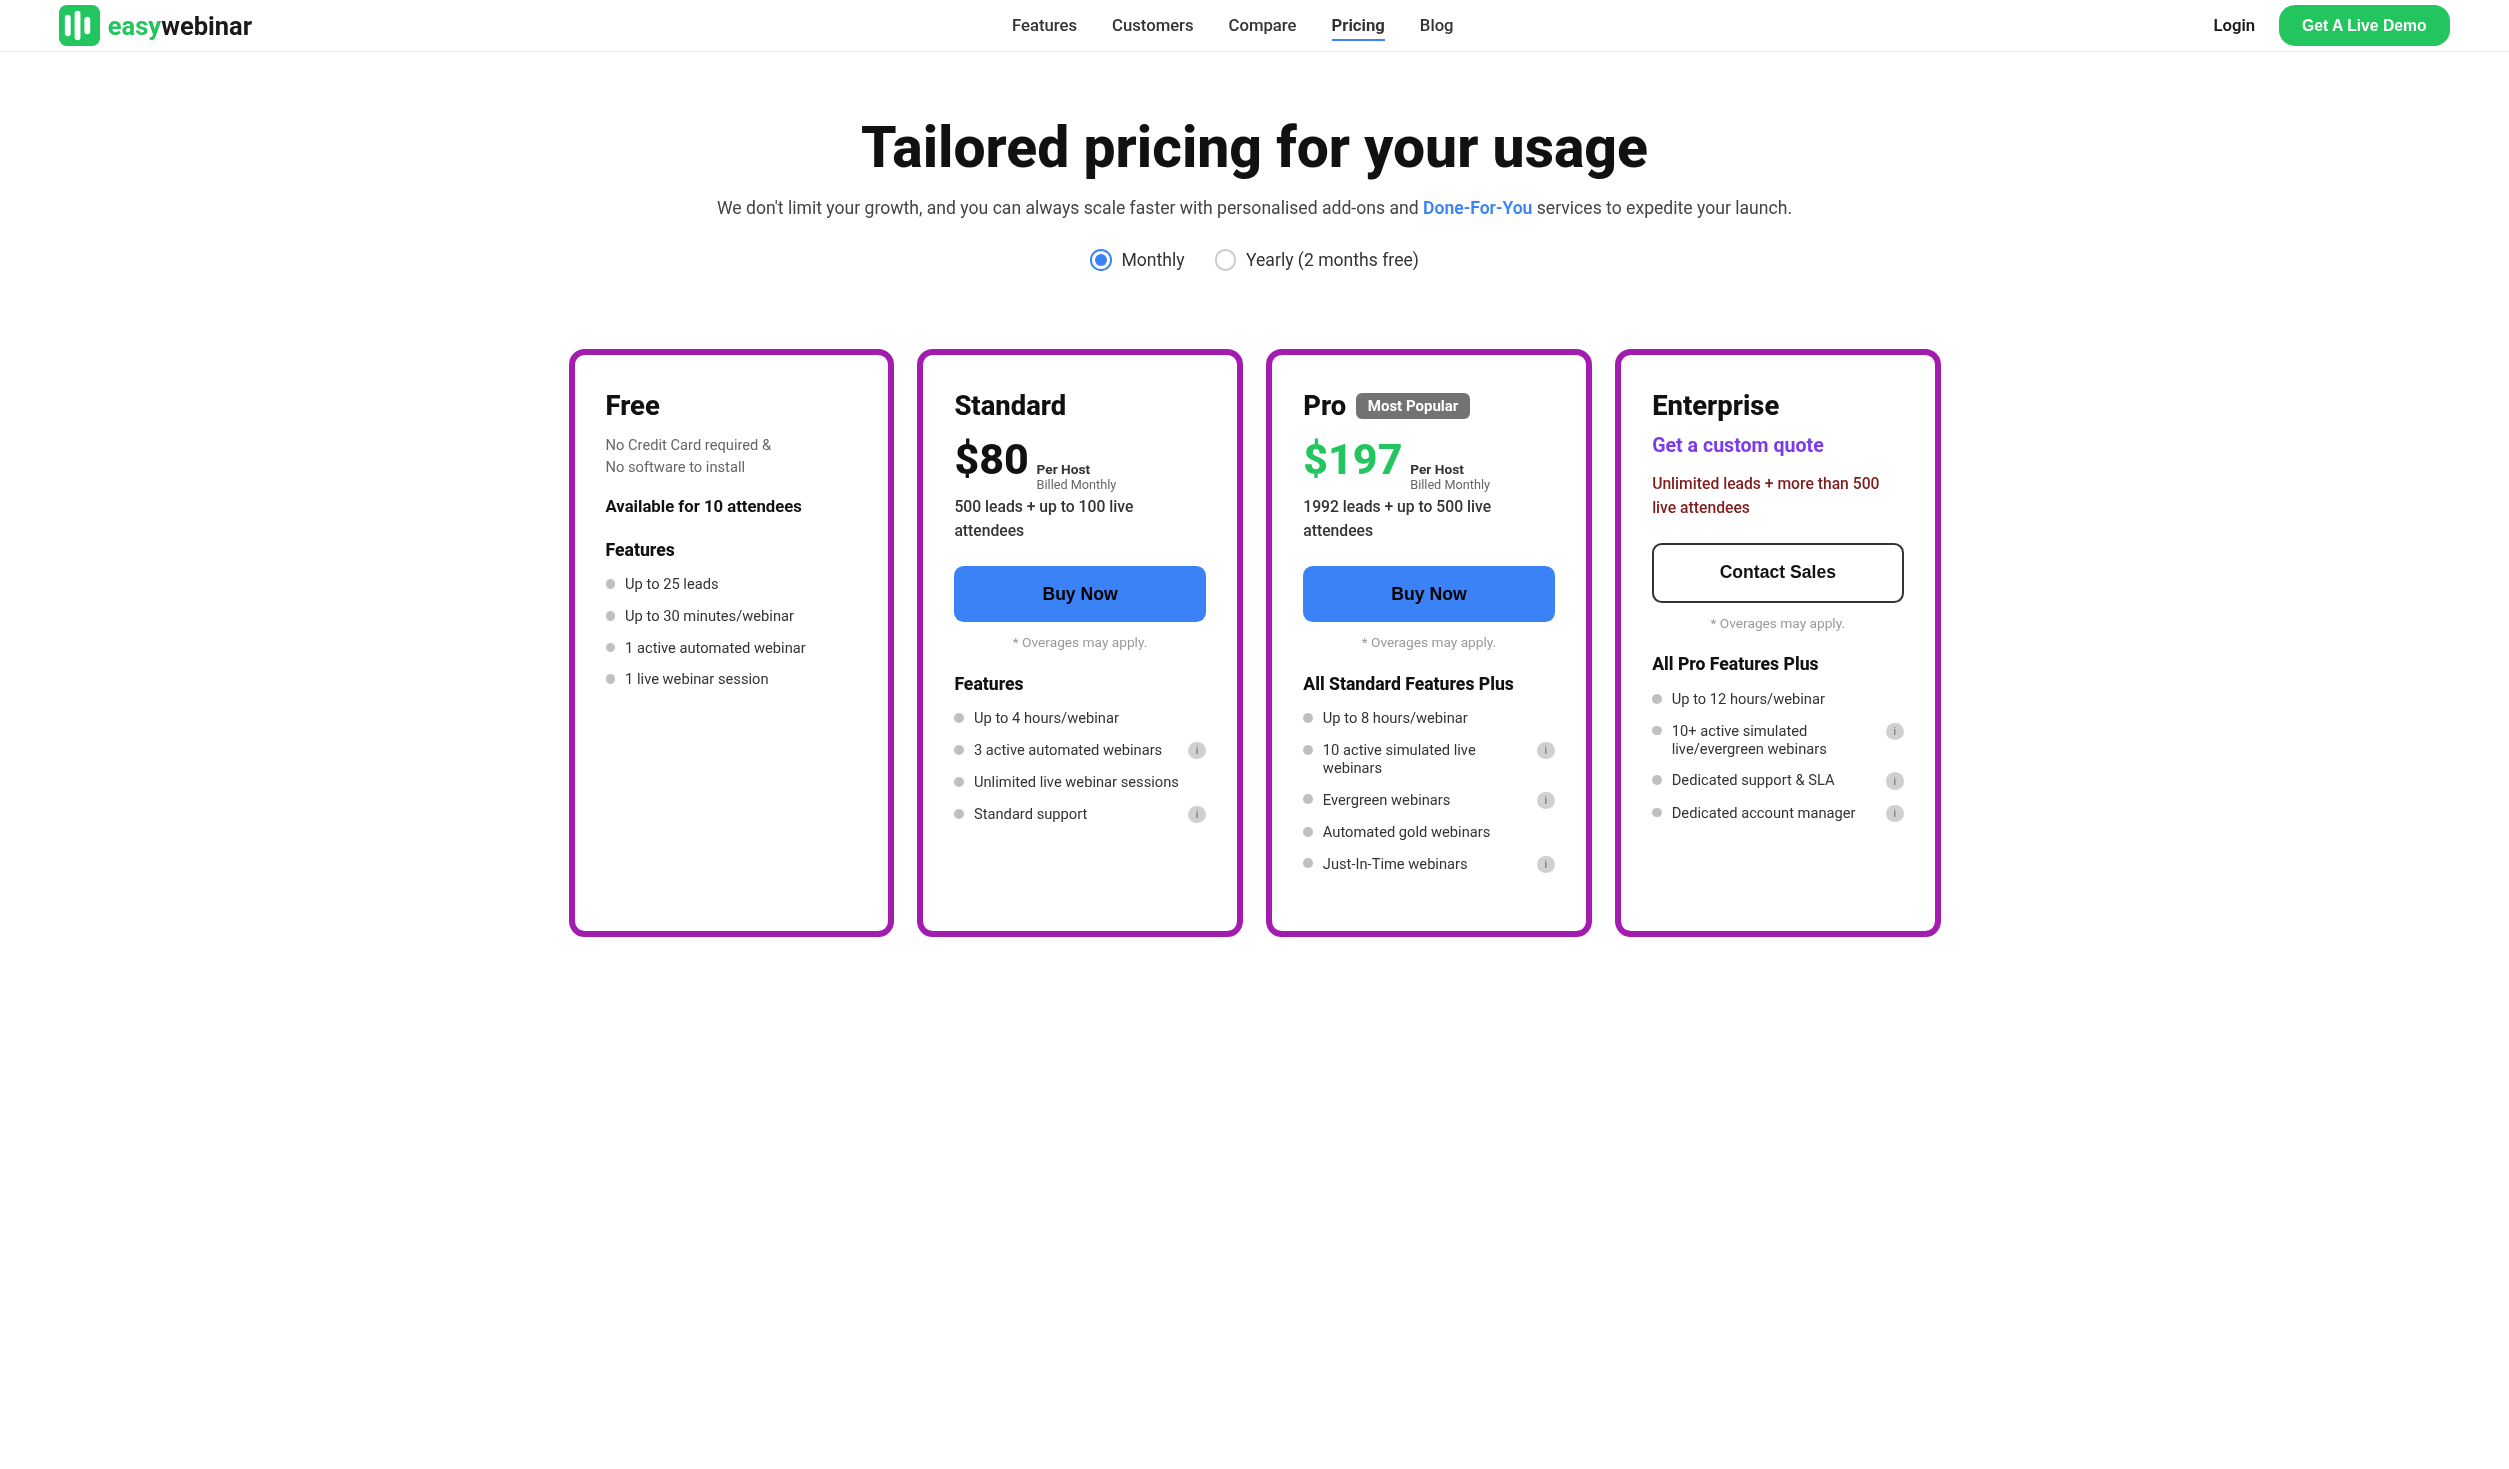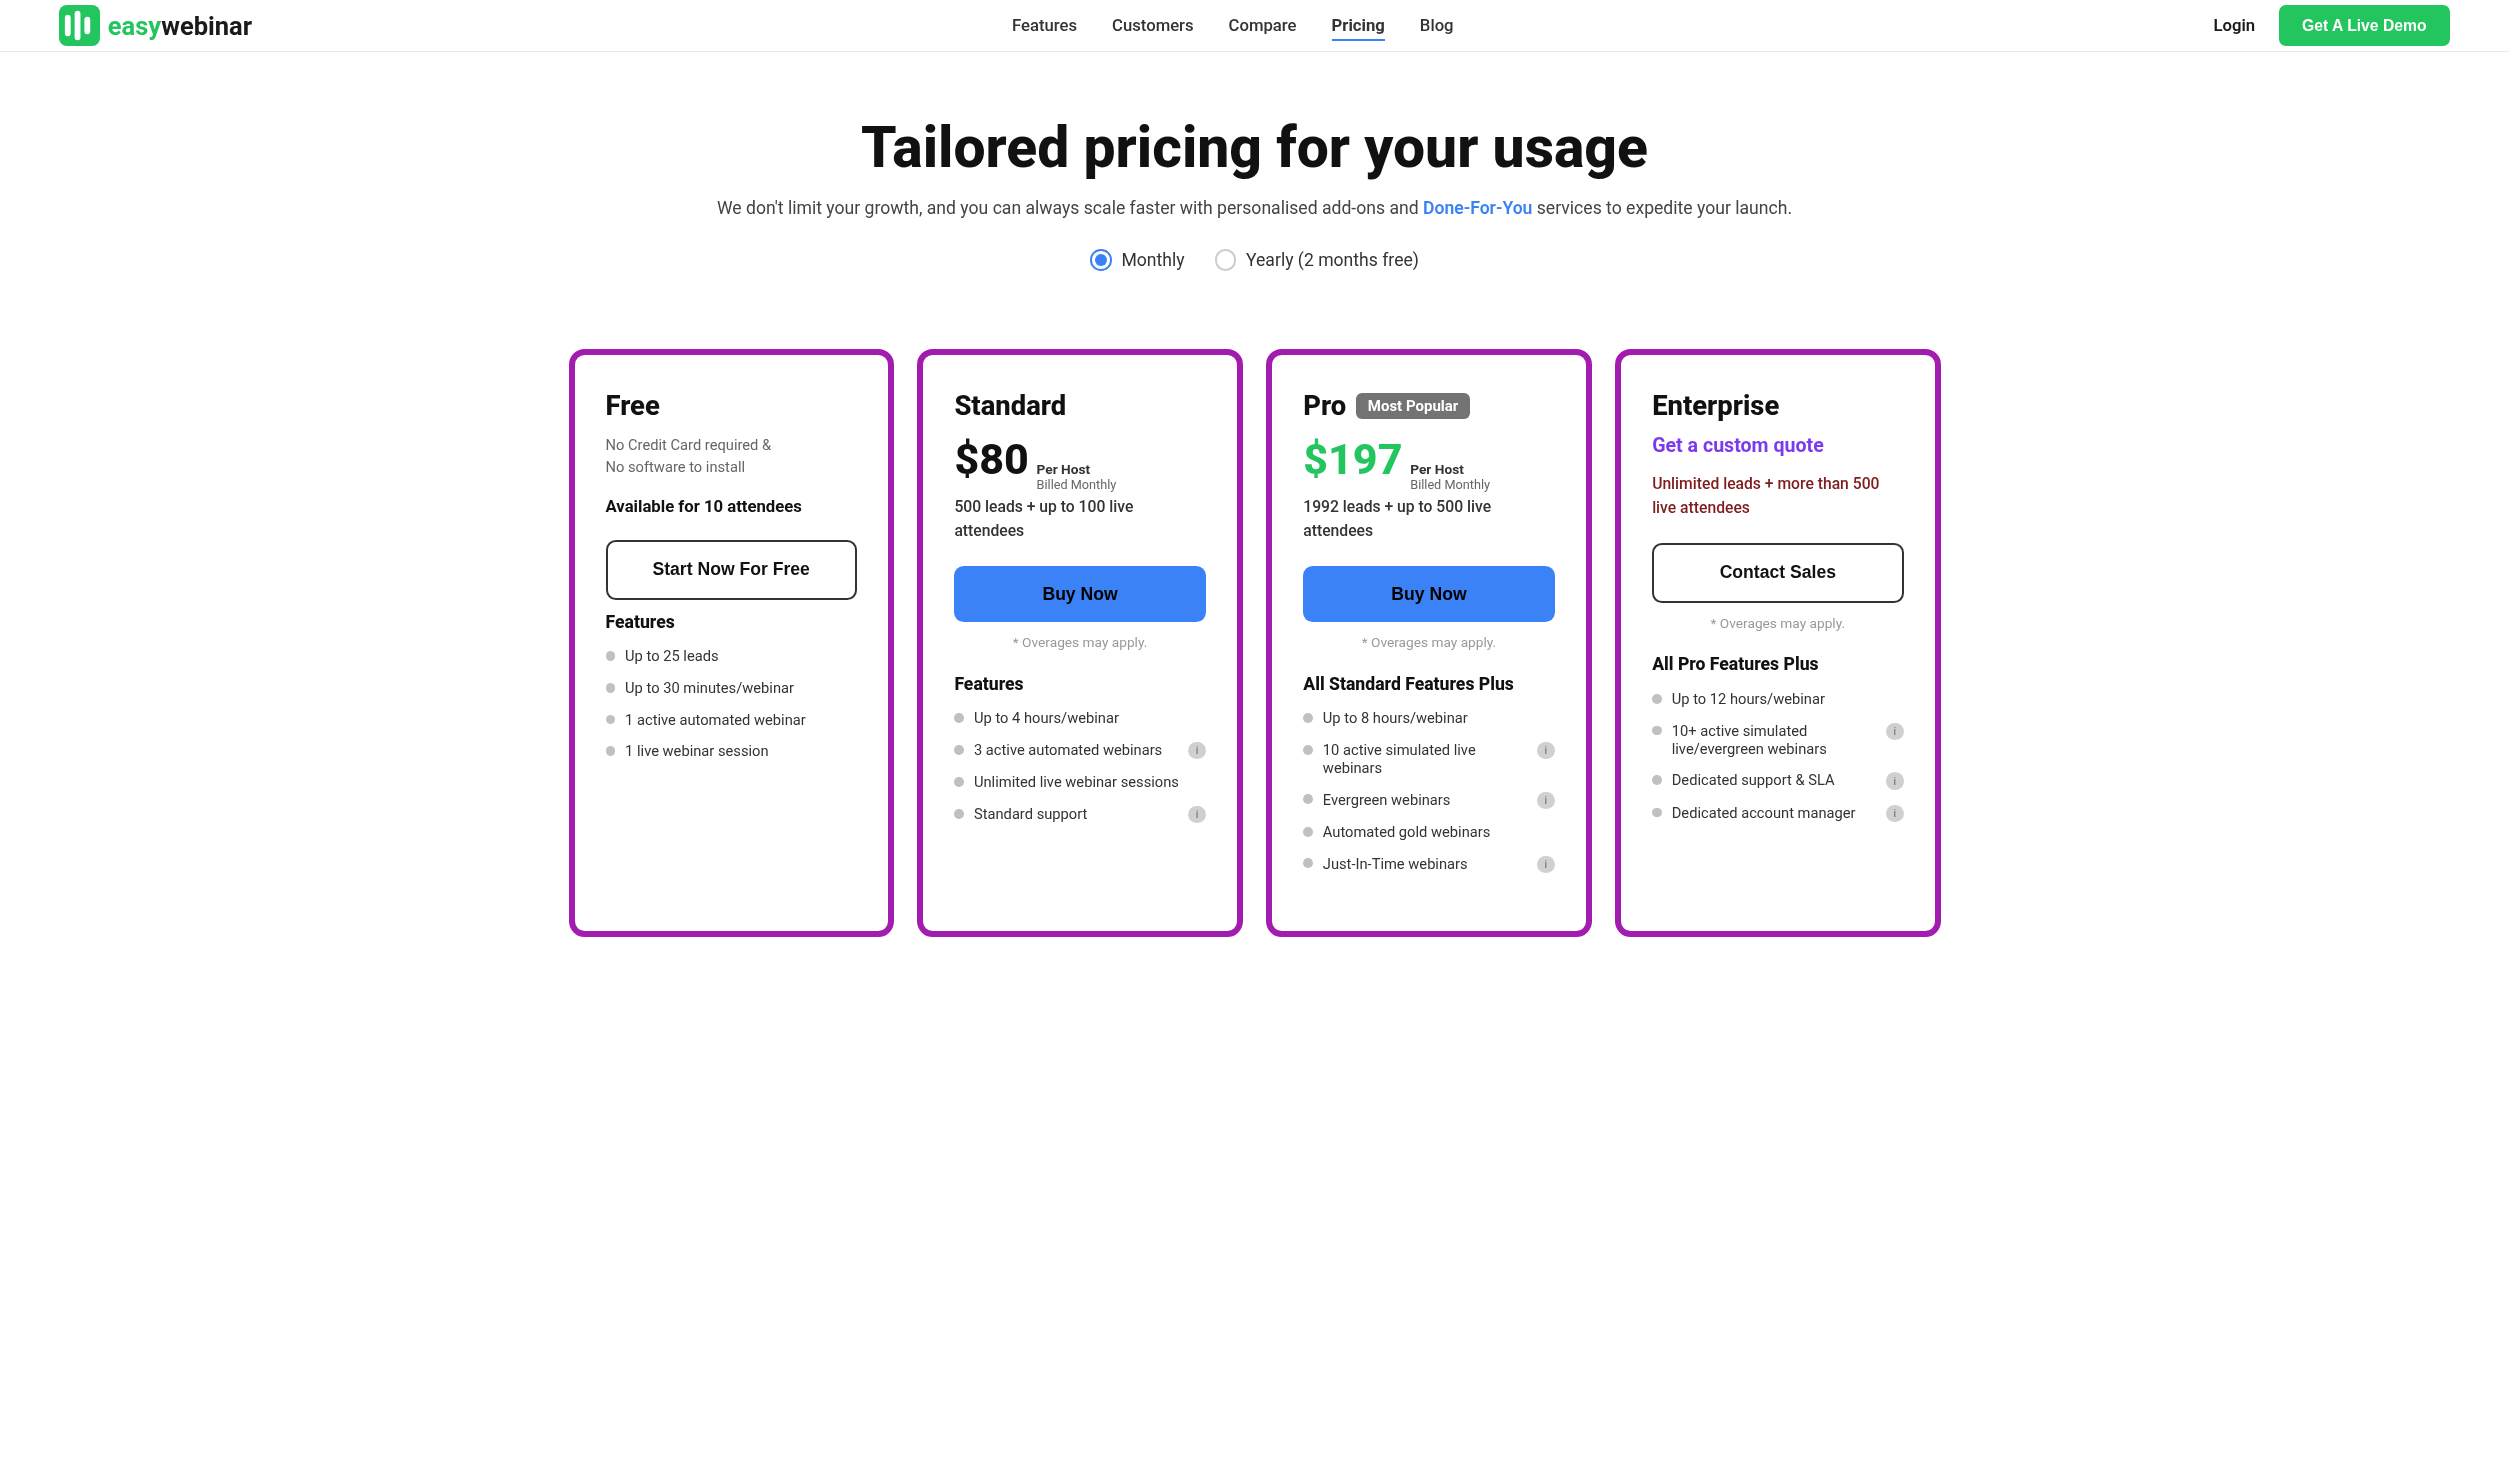--- a/index.html
+++ b/index.html
@@ -18,21 +18,21 @@
     .nav-links { display: flex; gap: 35px; list-style: none; }
     .nav-links li a {
       text-decoration: none; color: #333; font-size: 16.7px; font-weight: 500;
       padding-bottom: 3.9px;
     }
     .nav-links li a.active { font-weight: 700; border-bottom: 2.9px solid #3b82f6; }
     .nav-right { display: flex; align-items: center; gap: 23.5px; }
     .nav-login { font-size: 16.7px; font-weight: 600; color: #1a1a1a; text-decoration: none; }
     .nav-demo {
       background: #22c55e; color: #fff; font-size: 15.7px; font-weight: 700;
-      padding: 11.8px 23.5px; border-radius: 7px; border: none; cursor: pointer;
+      padding: 11.8px 23.5px; border-radius: 16px; border: none; cursor: pointer;
     }
 
     
     .hero { text-align: center; padding: 63px 39px 39px; }
     .hero h1 { font-size: 57px; font-weight: 800; line-height: 1.15; color: #111; }
     .hero p { font-size: 17.6px; color: #444; margin-top: 17.6px; }
     .hero p a { color: #3b82f6; text-decoration: none; font-weight: 600; }
 
     
     .billing-toggle { display: flex; align-items: center; justify-content: center; gap: 30px; margin-top: 31px; }
@@ -145,21 +145,20 @@
   </div>
 </section>
 
 <section class="pricing-section">
   <div class="pricing-grid">
 
     <div class="plan-card">
       <div class="plan-name">Free</div>
       <p class="plan-desc">No Credit Card required &amp;<br>No software to install</p>
       <p class="plan-attendees">Available for 10 attendees</p>
-      <button class="btn-outline">Start Now For Free</button>
       <div class="features-title">Features</div>
       <ul class="feature-list">
         <li class="feature-item">
           <span class="feature-dot"></span>
           <span>Up to 25 leads</span>
         </li>
         <li class="feature-item">
           <span class="feature-dot"></span>
           <span>Up to 30 minutes/webinar</span>
         </li>

